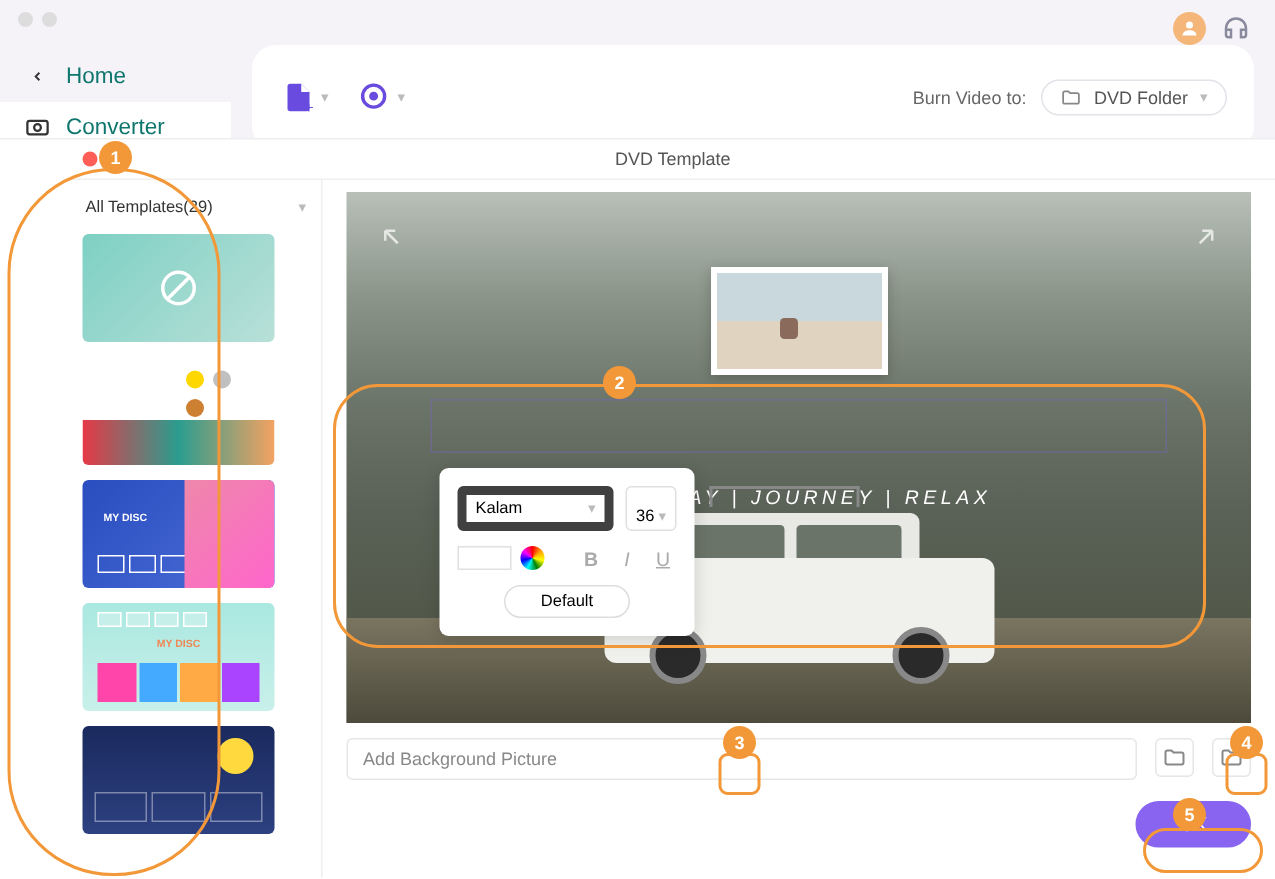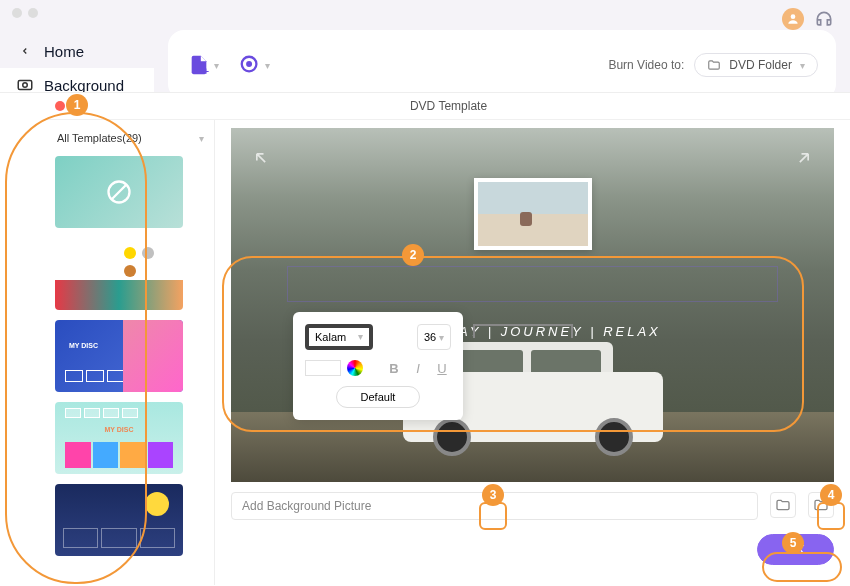--- a/index.html
+++ b/index.html
@@ -7,21 +7,21 @@
 
 
 .topbar { display: flex; align-items: center; padding: 8px 12px; gap: 6px; }
 .dot { width: 10px; height: 10px; border-radius: 50%; background: #ddd; }
 .topbar-right { position: absolute; right: 16px; top: 8px; display: flex; gap: 10px; align-items: center; }
 .avatar { width: 22px; height: 22px; border-radius: 50%; background: #f4b779; display: flex; align-items: center; justify-content: center; }
 .headset { width: 20px; height: 20px; color: #8a8a9e; }
 
 
 .leftnav { position: absolute; left: 0; top: 30px; width: 154px; padding: 4px 0; }
-.nav-item { display: flex; align-items: center; gap: 10px; padding: 8px 16px; font-size: 15px; color: #0f172a; cursor: pointer; }
+.nav-item { display: flex; align-items: flex-start; gap: 10px; padding: 8px 16px; font-size: 15px; color: #0f766e; cursor: pointer; }
 .nav-item.active { background: #fff; }
 .nav-icon { width: 18px; height: 18px; color: #333; display: flex; align-items: center; justify-content: center; }
 
 
 .main-panel { position: absolute; left: 168px; top: 30px; right: 14px; height: 70px; background: #fff; border-radius: 16px; padding: 10px 18px; display: flex; align-items: center; }
 .tool-btn { width: 26px; height: 26px; display: flex; align-items: center; justify-content: center; color: #6a4bdf; }
 .tool-group { display: flex; align-items: center; gap: 2px; margin-right: 18px; }
 .chev { color: #bbb; font-size: 10px; }
 .burn-row { margin-left: auto; display: flex; align-items: center; gap: 10px; font-size: 12px; color: #666; }
 .dvd-select { border: 1px solid #e2e2e8; border-radius: 14px; padding: 4px 12px; display: flex; align-items: center; gap: 8px; font-size: 12px; color: #555; }
@@ -64,22 +64,22 @@
 .car-top { position: absolute; bottom: 50px; left: 30px; width: 180px; height: 50px; background: #e8e8e4; border-radius: 6px 6px 0 0; }
 .car-rack { position: absolute; top: -18px; left: 40px; right: 40px; height: 14px; border: 2px solid #888; border-bottom: none; }
 .car-window { position: absolute; top: 8px; left: 10px; width: 80px; height: 30px; background: #6b7468; border-radius: 3px; }
 .car-window2 { position: absolute; top: 8px; left: 98px; width: 70px; height: 30px; background: #6b7468; border-radius: 3px; }
 .wheel { position: absolute; bottom: -14px; width: 38px; height: 38px; border-radius: 50%; background: #2a2a2a; border: 4px solid #888; }
 .wheel.w1 { left: 30px; } .wheel.w2 { right: 30px; }
 
 
 .text-popup { position: absolute; left: 62px; top: 184px; width: 170px; background: #fff; border-radius: 6px; padding: 12px; box-shadow: 0 2px 12px rgba(0,0,0,0.15); }
 .popup-row { display: flex; gap: 8px; margin-bottom: 10px; }
-.font-select { flex: 1; border: 4px solid #404040; border-radius: 4px; padding: 3px 6px; font-size: 11px; display: flex; justify-content: space-between; }
-.size-select { width: 34px; border: 1px solid #e0e0e0; border-radius: 4px; padding: 3px 6px; font-size: 11px; display: flex; justify-content: space-between; align-items: center; margin-left: 36px; }
+.font-select { flex: 1; border: 6px solid #404040; border-radius: 4px; padding: 3px 6px; font-size: 11px; display: flex; justify-content: space-between; }
+.size-select { width: 34px; border: 1px solid #e0e0e0; border-radius: 4px; padding: 3px 6px; font-size: 11px; display: flex; justify-content: space-between; align-items: flex-end; }
 .color-swatch { width: 36px; height: 16px; border: 1px solid #e0e0e0; background: #fff; }
 .color-wheel { width: 16px; height: 16px; border-radius: 50%; background: conic-gradient(red,orange,yellow,green,cyan,blue,magenta,red); }
 .fmt-btn { width: 18px; font-size: 13px; color: #aaa; text-align: center; }
 .fmt-btn.b { font-weight: bold; } .fmt-btn.i { font-style: italic; } .fmt-btn.u { text-decoration: underline; }
 .default-btn { border: 1px solid #ddd; border-radius: 14px; padding: 4px 24px; font-size: 11px; background: #fff; margin: 0 auto; display: block; }
 
 
 .bg-row { display: flex; gap: 16px; padding: 10px 0; }
 .bg-input { flex: 1; border: 1px solid #e6e6e6; border-radius: 4px; padding: 6px 10px; font-size: 12px; color: #888; display: flex; align-items: center; }
 .folder-btn { width: 26px; height: 26px; border: 1px solid #e6e6e6; border-radius: 4px; display: flex; align-items: center; justify-content: center; color: #888; margin-left: -4px; }
@@ -125,21 +125,21 @@
     </span>
     <span>Home</span>
   </div>
   <div class="nav-item active">
     <span class="nav-icon">
       <svg width="18" height="18" viewBox="0 0 24 24" fill="none" stroke="currentColor" stroke-width="2">
           <rect x="3" y="6" width="18" height="12" rx="2"></rect>
           <circle cx="12" cy="12" r="3"></circle>
         </svg>
     </span>
-    <span>Background</span>
+    <span>Converter</span>
   </div>
 </div>
 
 <div class="main-panel">
   <div class="tool-group">
     <span class="tool-btn">
       <svg width="22" height="22" viewBox="0 0 24 24" fill="#6a4bdf">
           <path d="M14 2H6a2 2 0 00-2 2v16a2 2 0 002 2h12a2 2 0 002-2V8z"></path>
           <path fill="#fff" d="M14 2v6h6"></path>
           <text x="16" y="23" font-size="12" fill="#6a4bdf">+</text>

